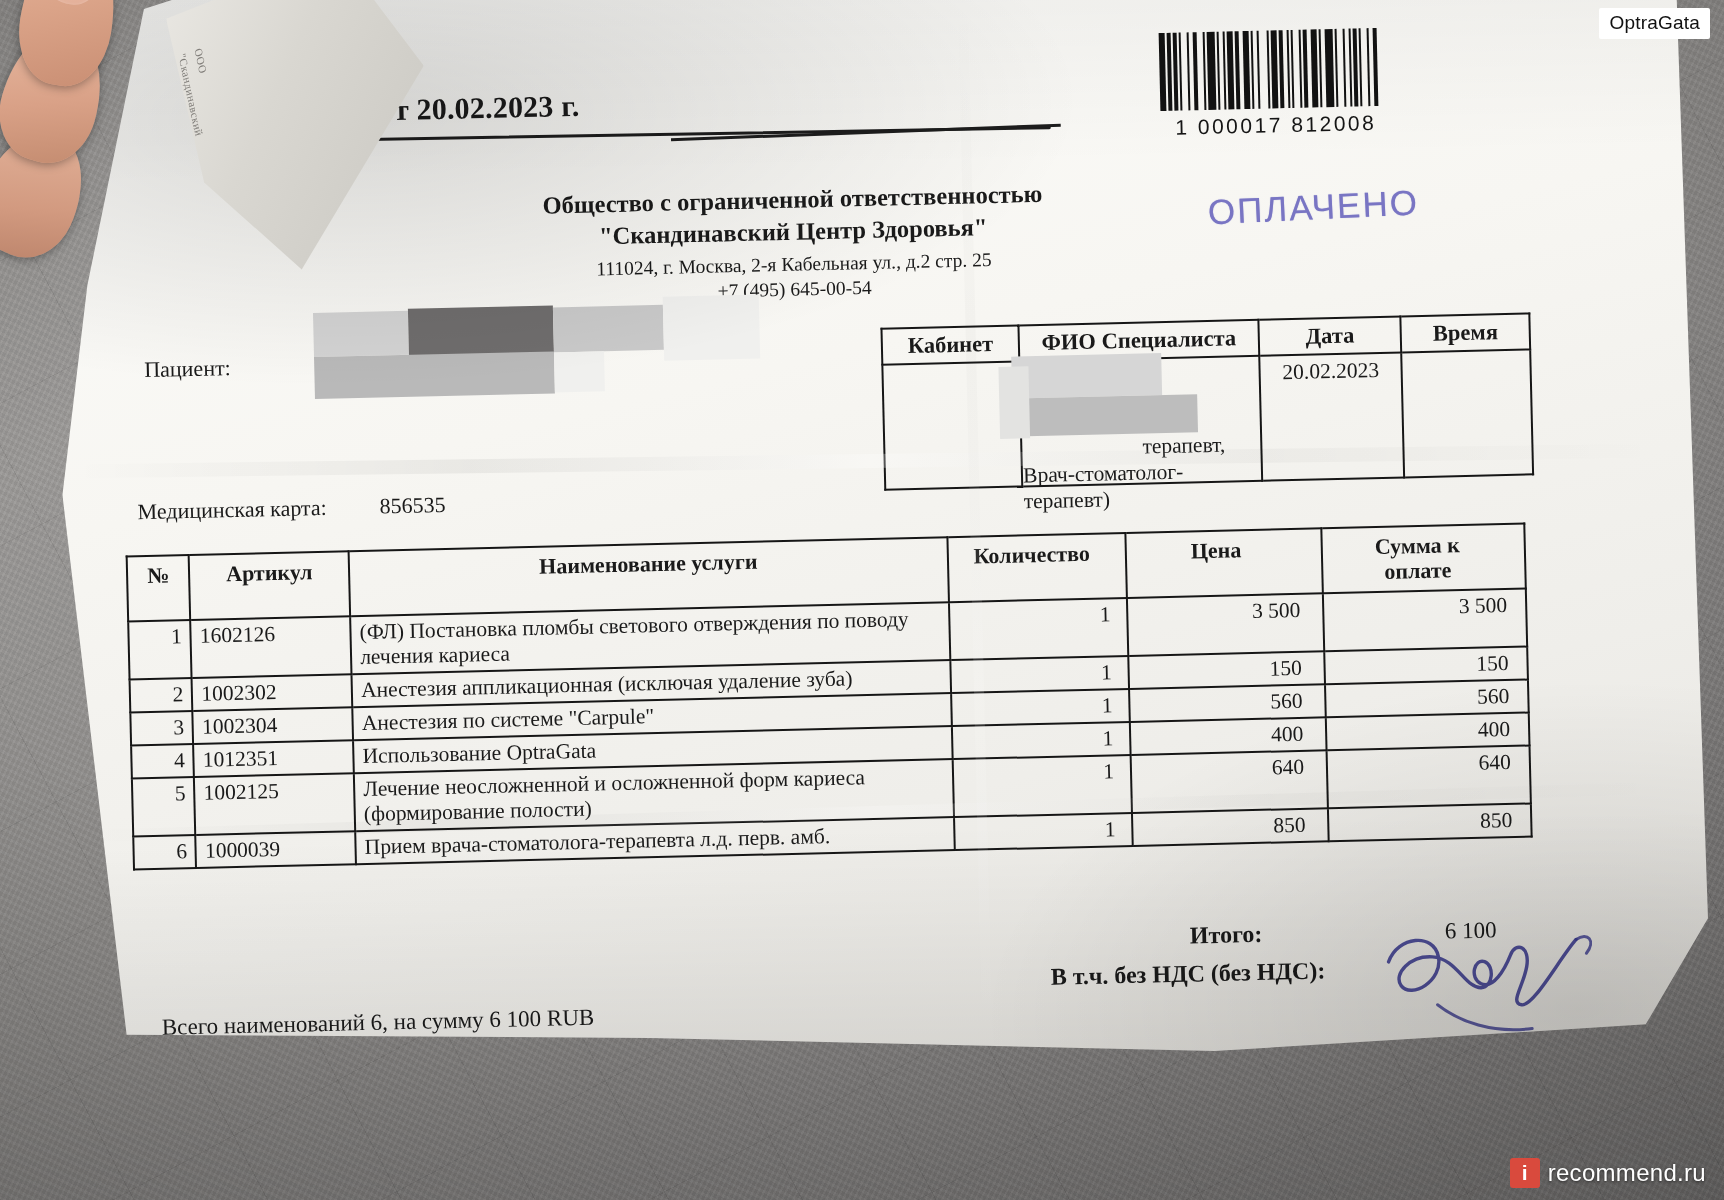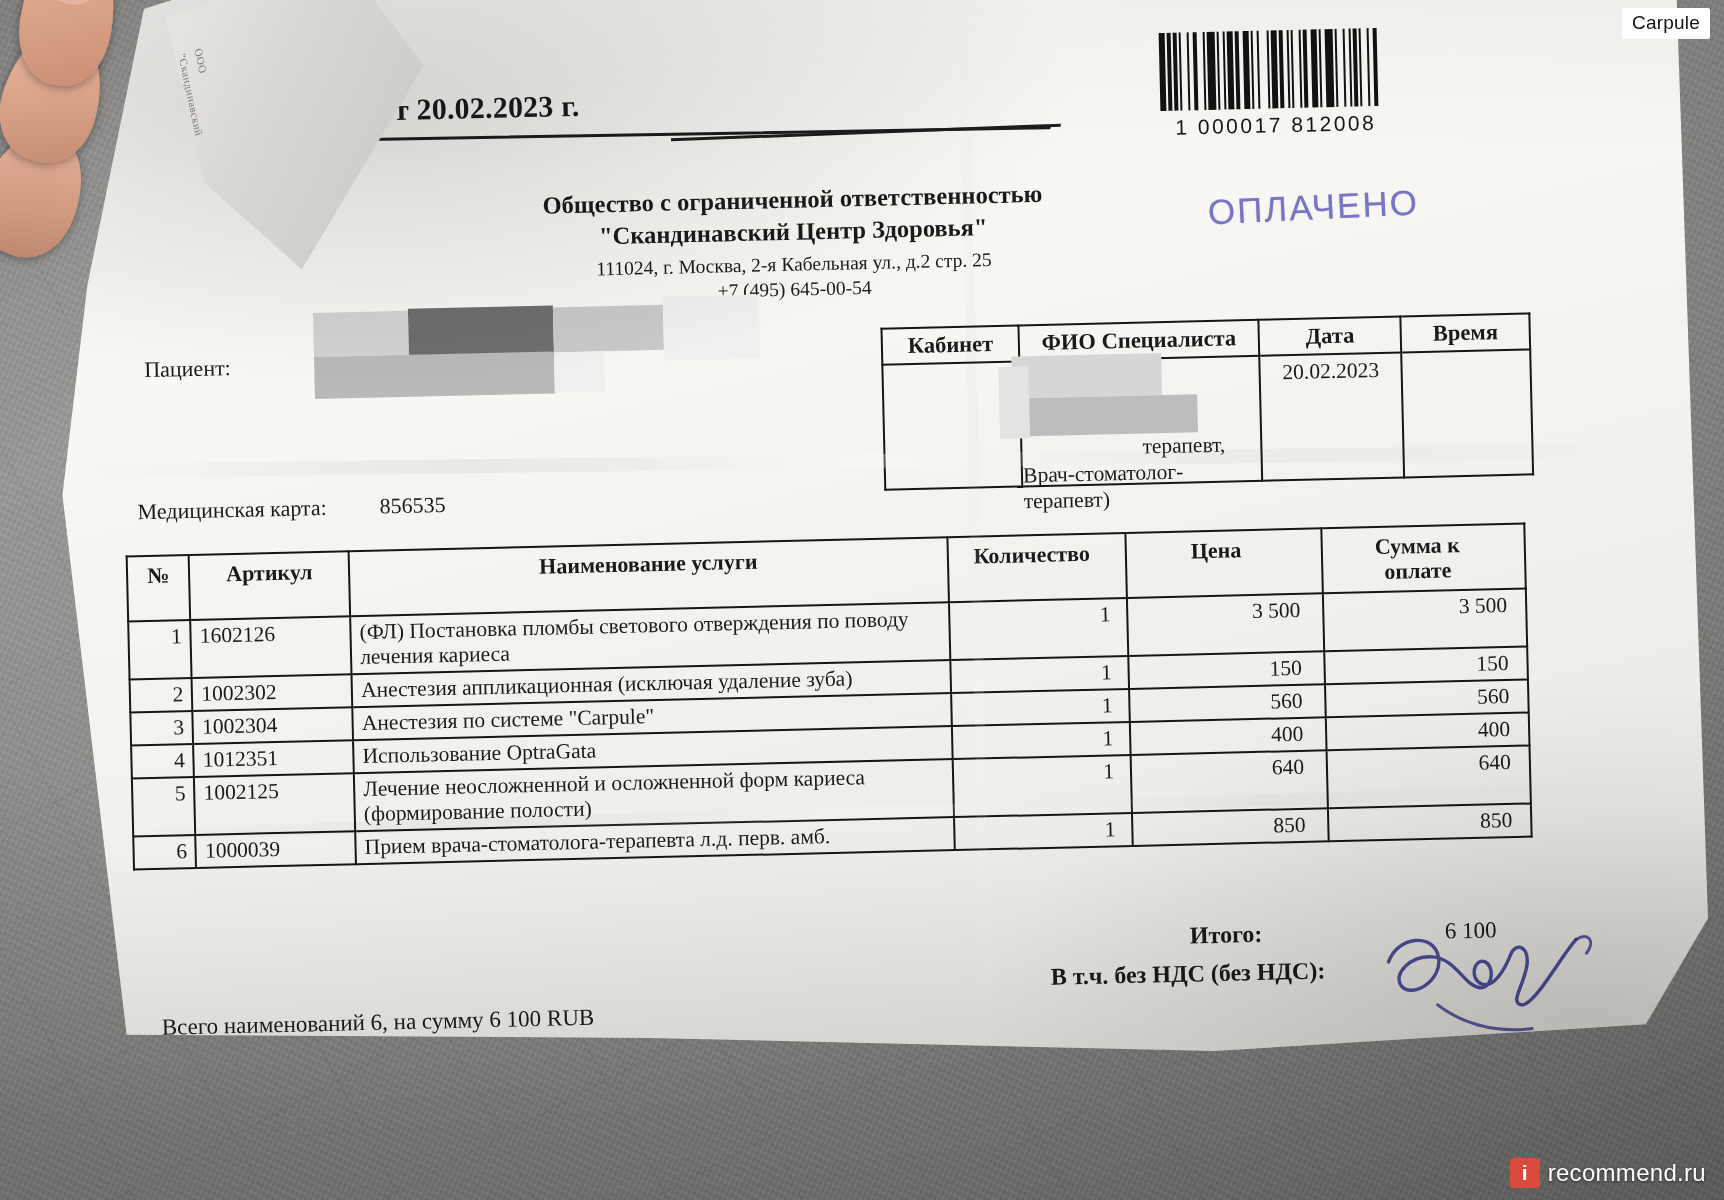--- a/index.html
+++ b/index.html
@@ -515,19 +515,19 @@
     <div class="crease crease-h2"></div>
     <div class="crease crease-v1"></div>
   </div>
 
   <div class="flap">
     <div class="flap-text">ООО
 "Скандинавский
 Центр Здоровья"</div>
   </div>
 
-  <div class="wm-top">Carpule</div>
+  <div class="wm-top">OptraGata</div>
   <div class="wm-bottom">
     <div class="wm-badge">i</div>
     <div class="wm-text">recommend.ru</div>
   </div>
 
 </div>
 
 </body></html>

